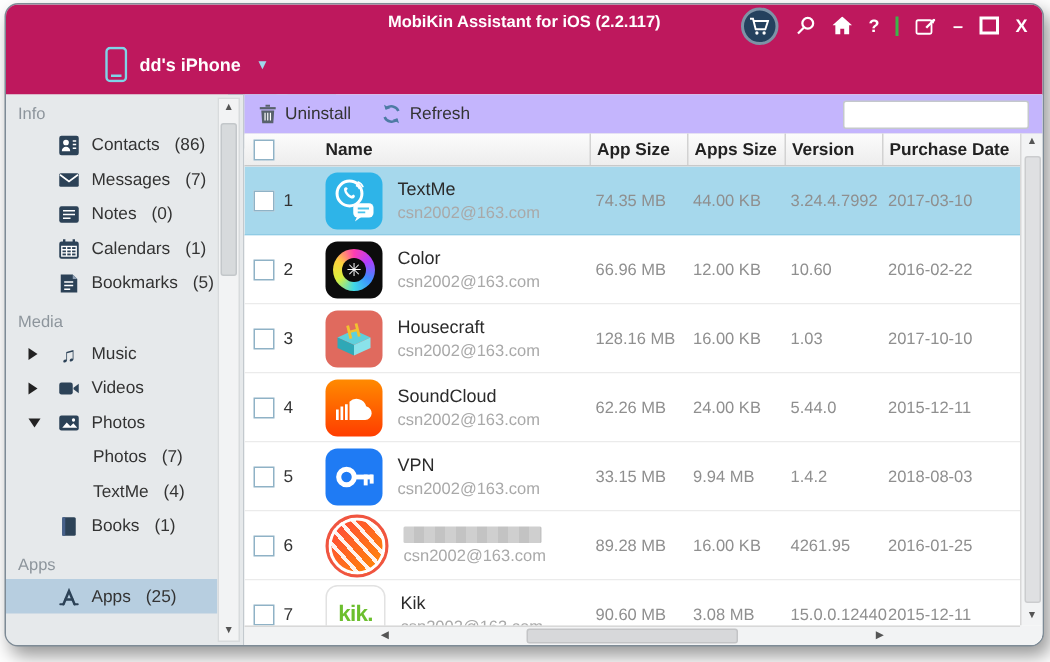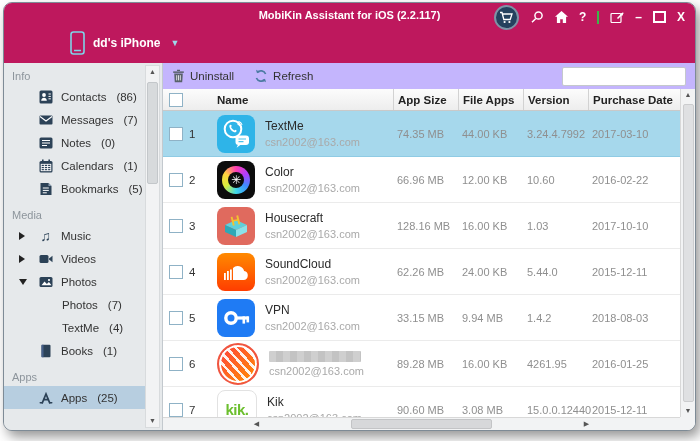--- a/index.html
+++ b/index.html
@@ -335,21 +335,21 @@
       </div>
 
       <div class="table-wrap">
         <div class="thead">
           <div class="th col-cb">
               <span class="cb"></span>
             </div>
           <div class="th col-num"></div>
           <div class="th col-name">Name</div>
           <div class="th col-val">App Size</div>
-          <div class="th col-val">File Apps</div>
+          <div class="th col-val">Apps Size</div>
           <div class="th col-val">Version</div>
           <div class="th col-date">Purchase Date</div>
         </div>
 
         <div class="rows">
 
           <div class="row selected">
             <div class="cell cell-cb">
                 <span class="cb"></span>
               </div>

